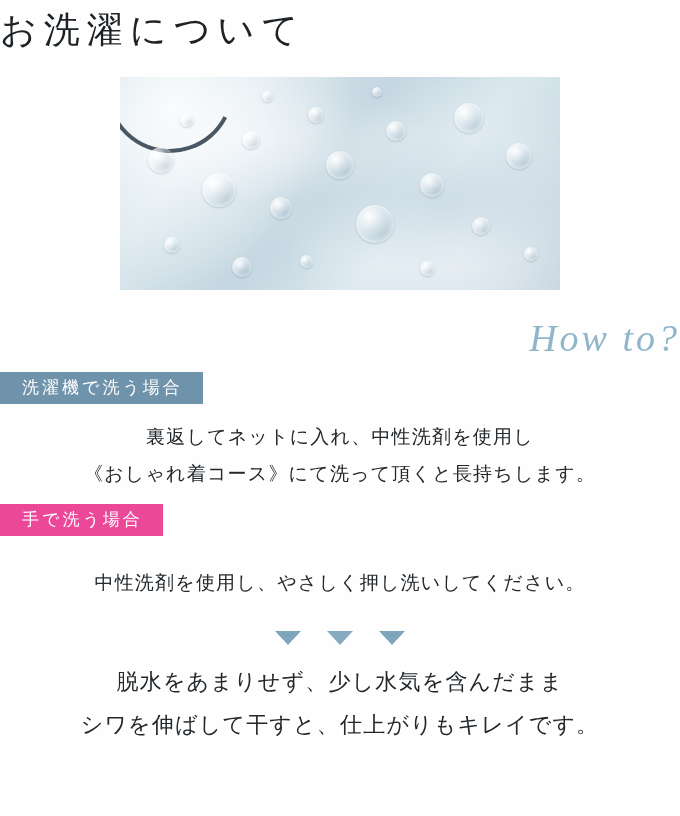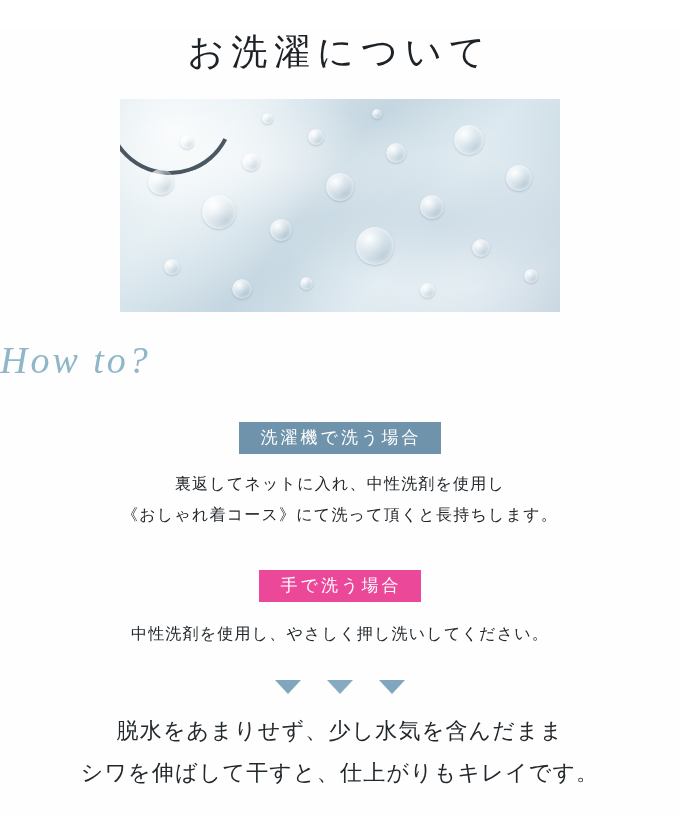--- a/index.html
+++ b/index.html
@@ -24,22 +24,21 @@
   .eyebrow {
     text-align: center;
     margin-top: 34px;
     font-family: "Liberation Sans", sans-serif;
     font-size: 13px;
     letter-spacing: 6px;
     color: #9aa3ab;
     font-weight: 400;
   }
   .main-title {
-    text-align: center;
-    margin-top: 28px;
+    margin-top: 6px;
     font-family: "Liberation Serif", serif;
     font-size: 36px;
     letter-spacing: 7px;
     color: #1d2226;
     font-weight: 400;
   }
 
   
   .hero-wrap {
     margin: 22px auto 0 auto;
@@ -83,59 +82,59 @@
     background:
       radial-gradient(circle at 34% 30%, rgba(255,255,255,0.95) 0%, rgba(255,255,255,0.28) 38%, rgba(255,255,255,0.04) 60%),
       radial-gradient(circle at 70% 74%, rgba(120,150,170,0.30) 0%, rgba(120,150,170,0) 62%);
     box-shadow:
       inset 0 0 4px rgba(255,255,255,0.75),
       0 1px 2px rgba(90,115,135,0.28);
   }
 
   
   .howto {
-    text-align: left;
+    text-align: right;
     margin-top: 26px;
     font-family: "Liberation Serif", serif;
     font-size: 38px;
     font-style: italic;
     letter-spacing: 3px;
     color: #8fb6c9;
     font-weight: 400;
   }
 
   
   .label-row {
     display: flex;
-    justify-content: center;
-    margin-top: 40px;
+    justify-content: flex-start;
+    margin-top: 12px;
   }
   .label {
     background: #6f93ab;
     color: #ffffff;
     font-family: "Liberation Serif", serif;
     font-size: 17px;
     letter-spacing: 3px;
     padding: 7px 20px 8px 22px;
     line-height: 1;
   }
   .label.hand {
     background: #ec4899;
   }
 
   .body-text {
     text-align: center;
     font-family: "Liberation Serif", serif;
-    font-size: 16px;
+    font-size: 19px;
     letter-spacing: 1.2px;
     color: #23282c;
     line-height: 1.95;
     margin-top: 14px;
   }
-  .body-text.tight { margin-top: 16px; }
+  .body-text.tight { margin-top: 28px; }
 
   
   .tri-row {
     display: flex;
     justify-content: center;
     gap: 26px;
     margin-top: 30px;
   }
   .tri {
     width: 0;

